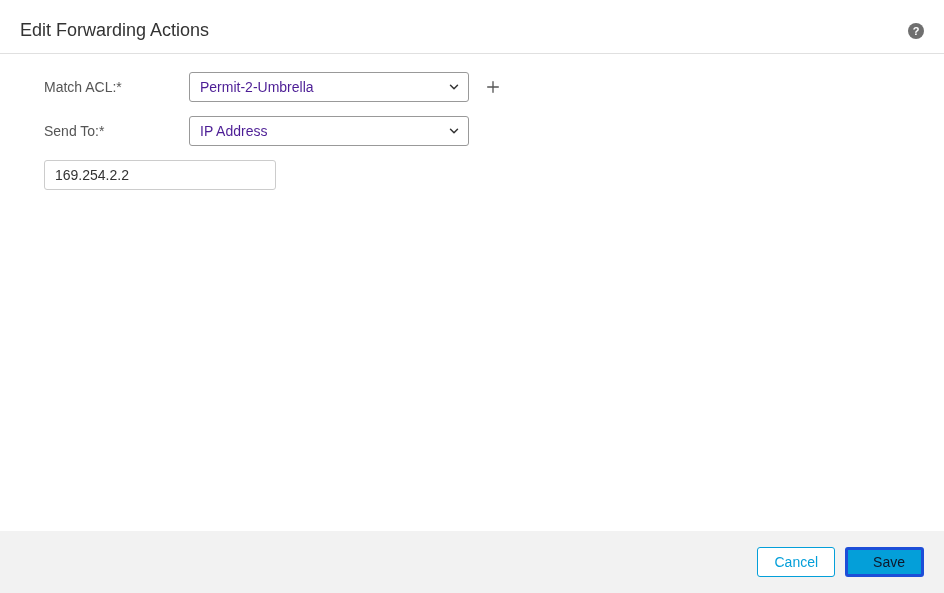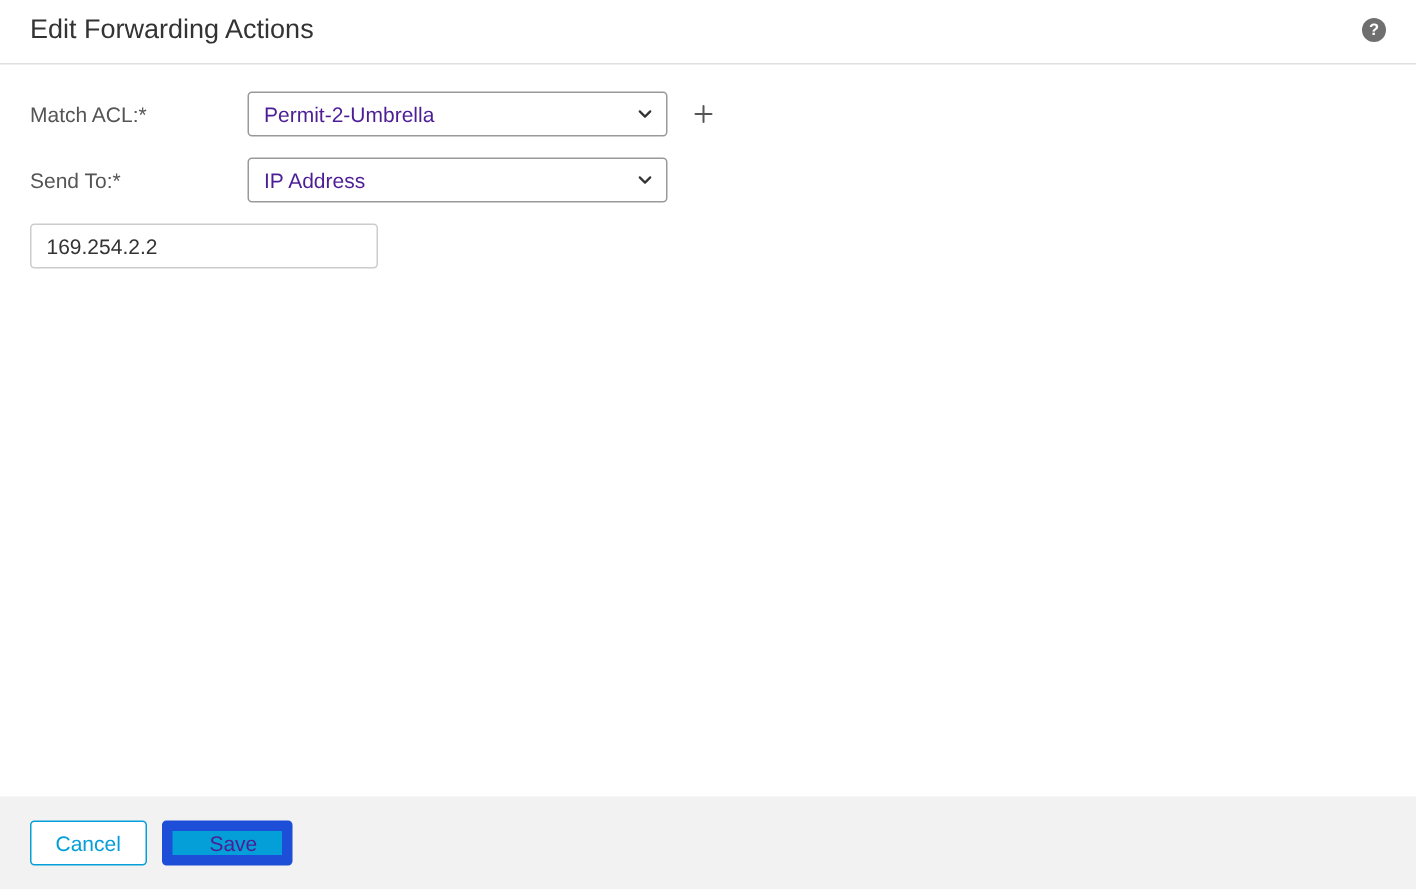--- a/index.html
+++ b/index.html
@@ -11,21 +11,21 @@
       width: 944px;
       height: 593px;
       display: flex;
       flex-direction: column;
       overflow: hidden;
     }
     .header {
       display: flex;
       align-items: center;
       justify-content: space-between;
-      padding: 9px 20px 12px 20px;
+      padding: 20px 20px 12px 20px;
       border-bottom: 1px solid #e0e0e0;
     }
     .header h1 {
       font-size: 18px;
       font-weight: 400;
       color: #333;
     }
     .help-icon {
       width: 16px;
       height: 16px;
@@ -40,20 +40,21 @@
       cursor: pointer;
     }
     .form-area {
       flex: 1;
       padding: 18px 20px;
     }
     .form-row {
       display: flex;
       align-items: center;
       margin-bottom: 14px;
+      margin-left: 24px;
     }
     .form-label {
       width: 145px;
       color: #555;
       font-size: 14px;
       flex-shrink: 0;
     }
     .select-wrap {
       position: relative;
       width: 280px;
@@ -98,41 +99,41 @@
       display: inline-flex;
       align-items: center;
       justify-content: center;
       cursor: pointer;
       color: #555;
     }
     .footer {
       background: #f2f2f2;
       padding: 16px 20px;
       display: flex;
-      justify-content: flex-start;
+      justify-content: flex-end;
       gap: 10px;
     }
     .btn {
       min-width: 62px;
       height: 30px;
       border-radius: 3px;
       font-size: 14px;
       padding: 0 16px;
       cursor: pointer;
       border: 1px solid transparent;
     }
     .btn-cancel {
       background: #fff;
       border: 1px solid #049fd9;
       color: #049fd9;
     }
     .btn-save {
       background: #049fd9;
-      color: #4c1d95;
-      border: 7px solid #1d4ed8;
+      color: #0f172a;
+      border: 3px solid #1d4ed8;
       padding-left: 25px;
     }
   </style>
 </head>
 <body>
 
 <div class="header">
   <h1>Edit Forwarding Actions</h1>
   <span class="help-icon">?</span>
 </div>

